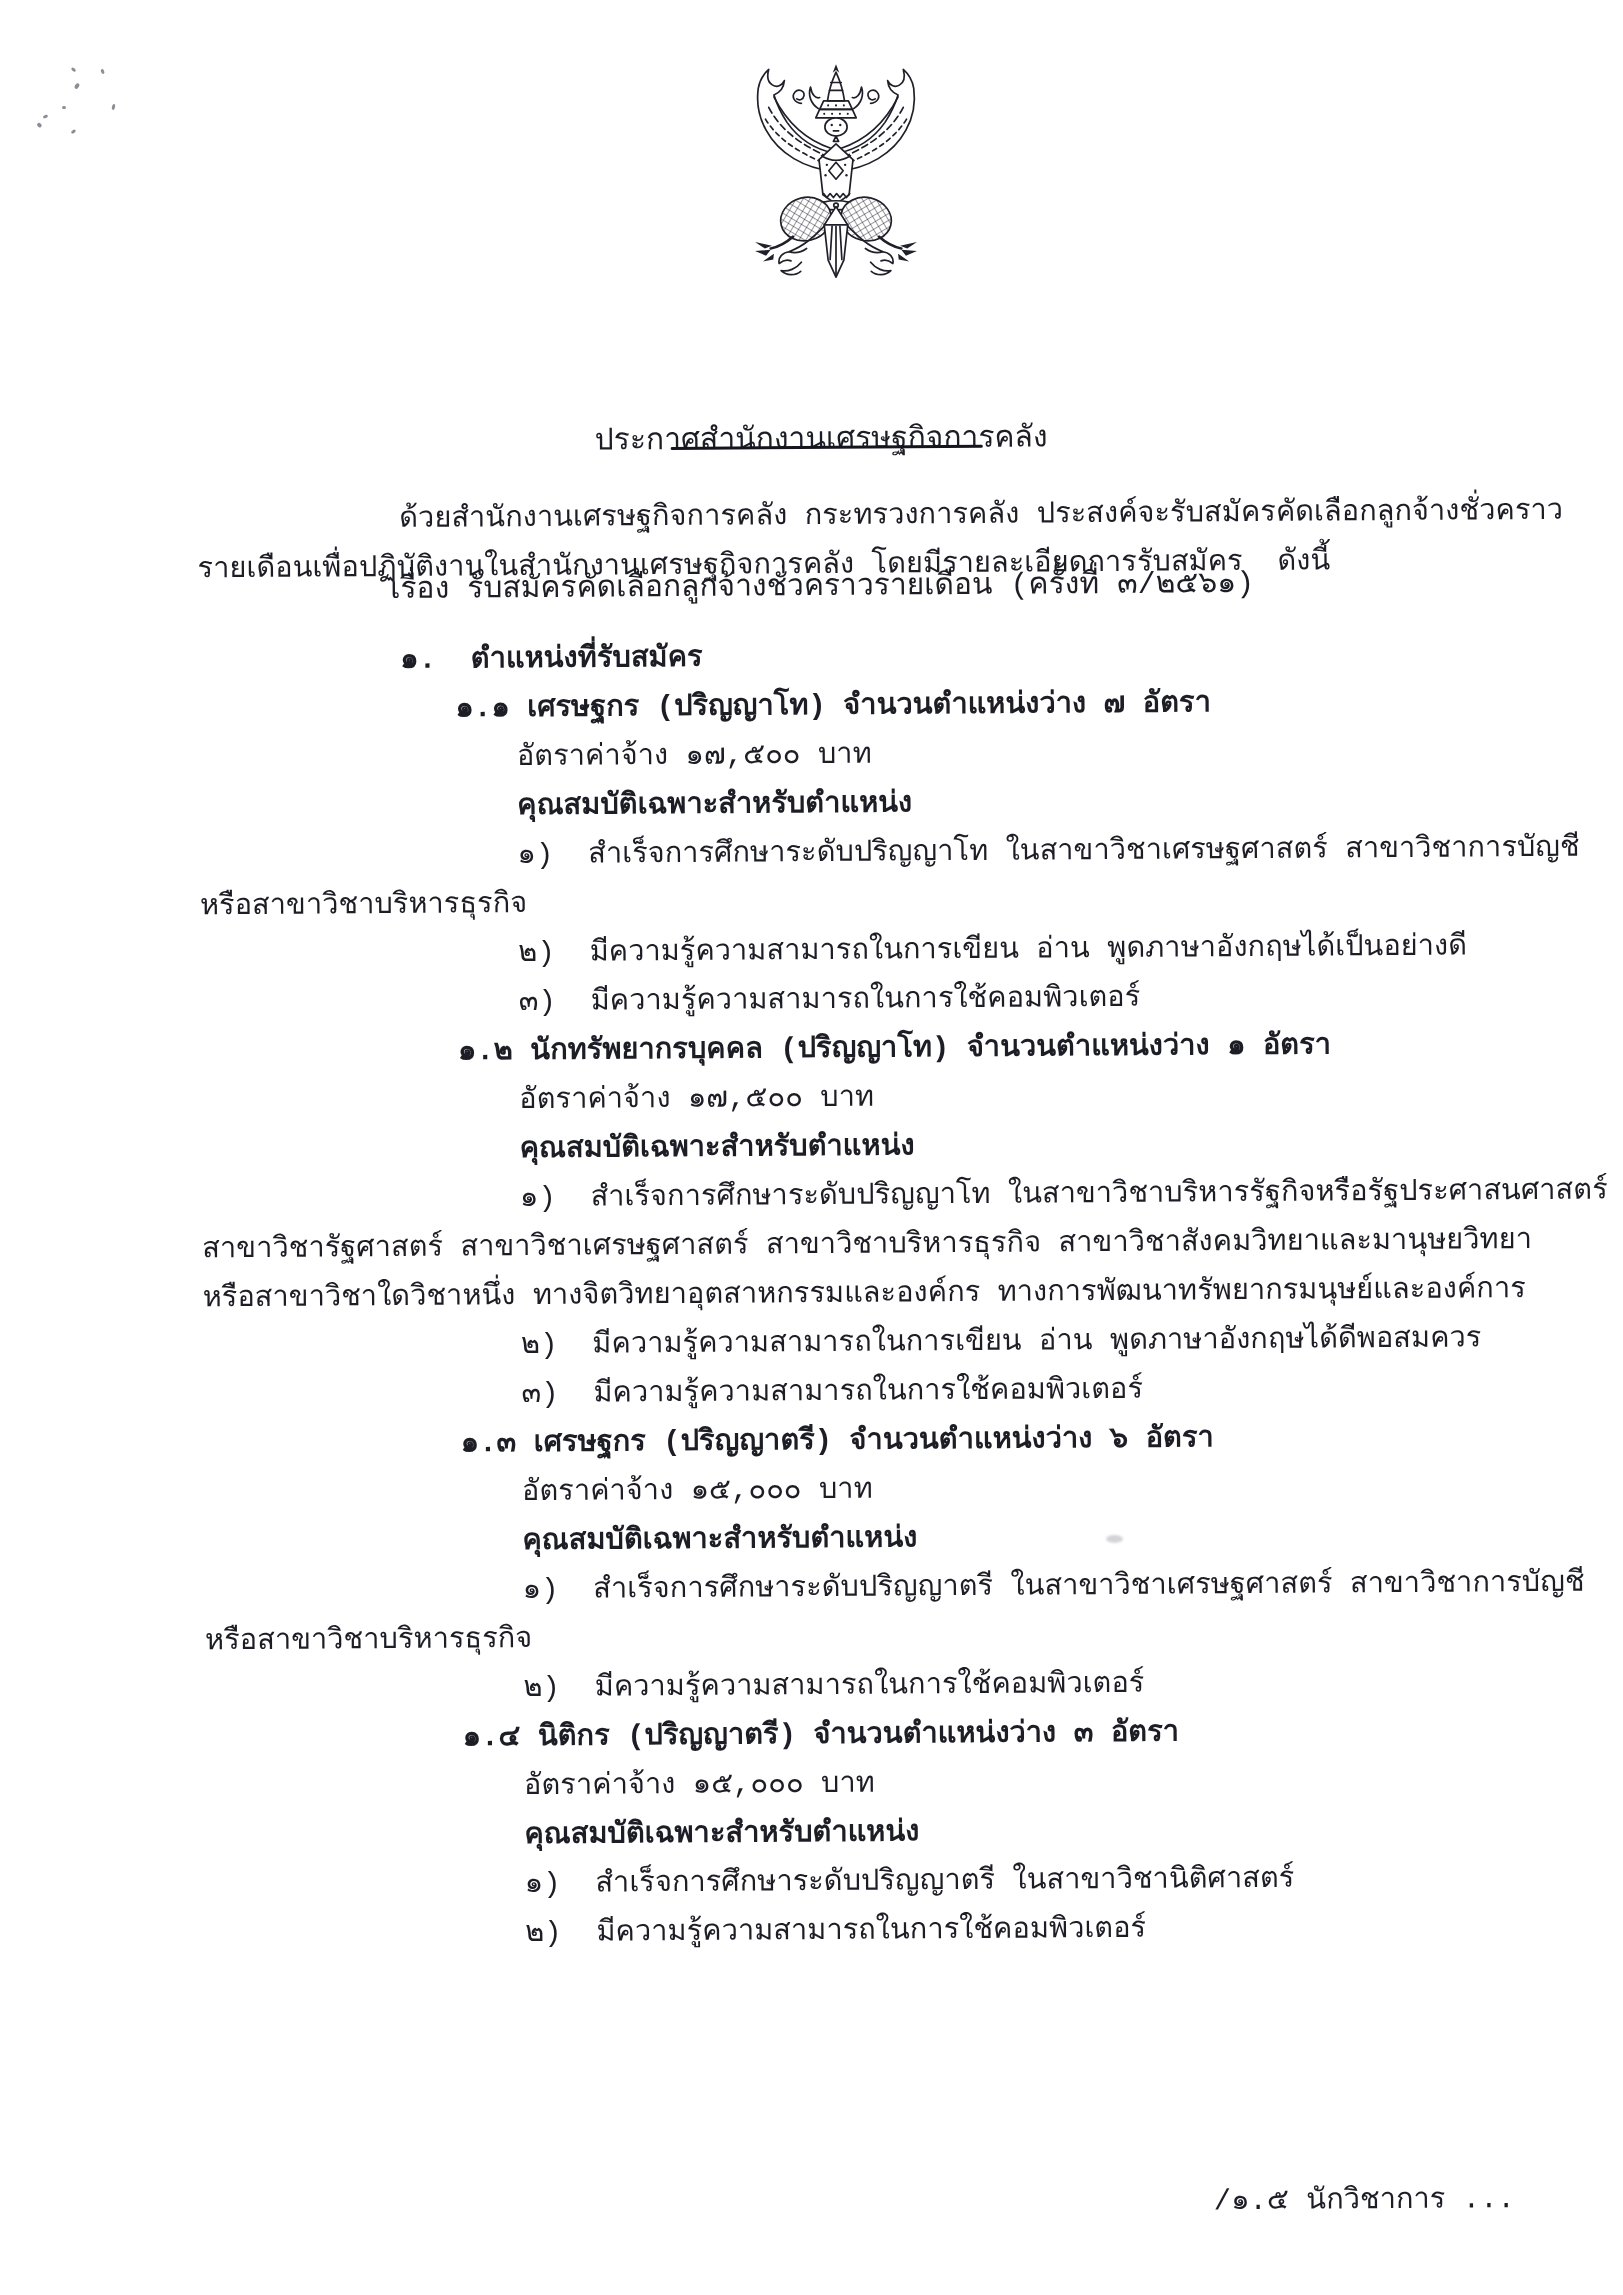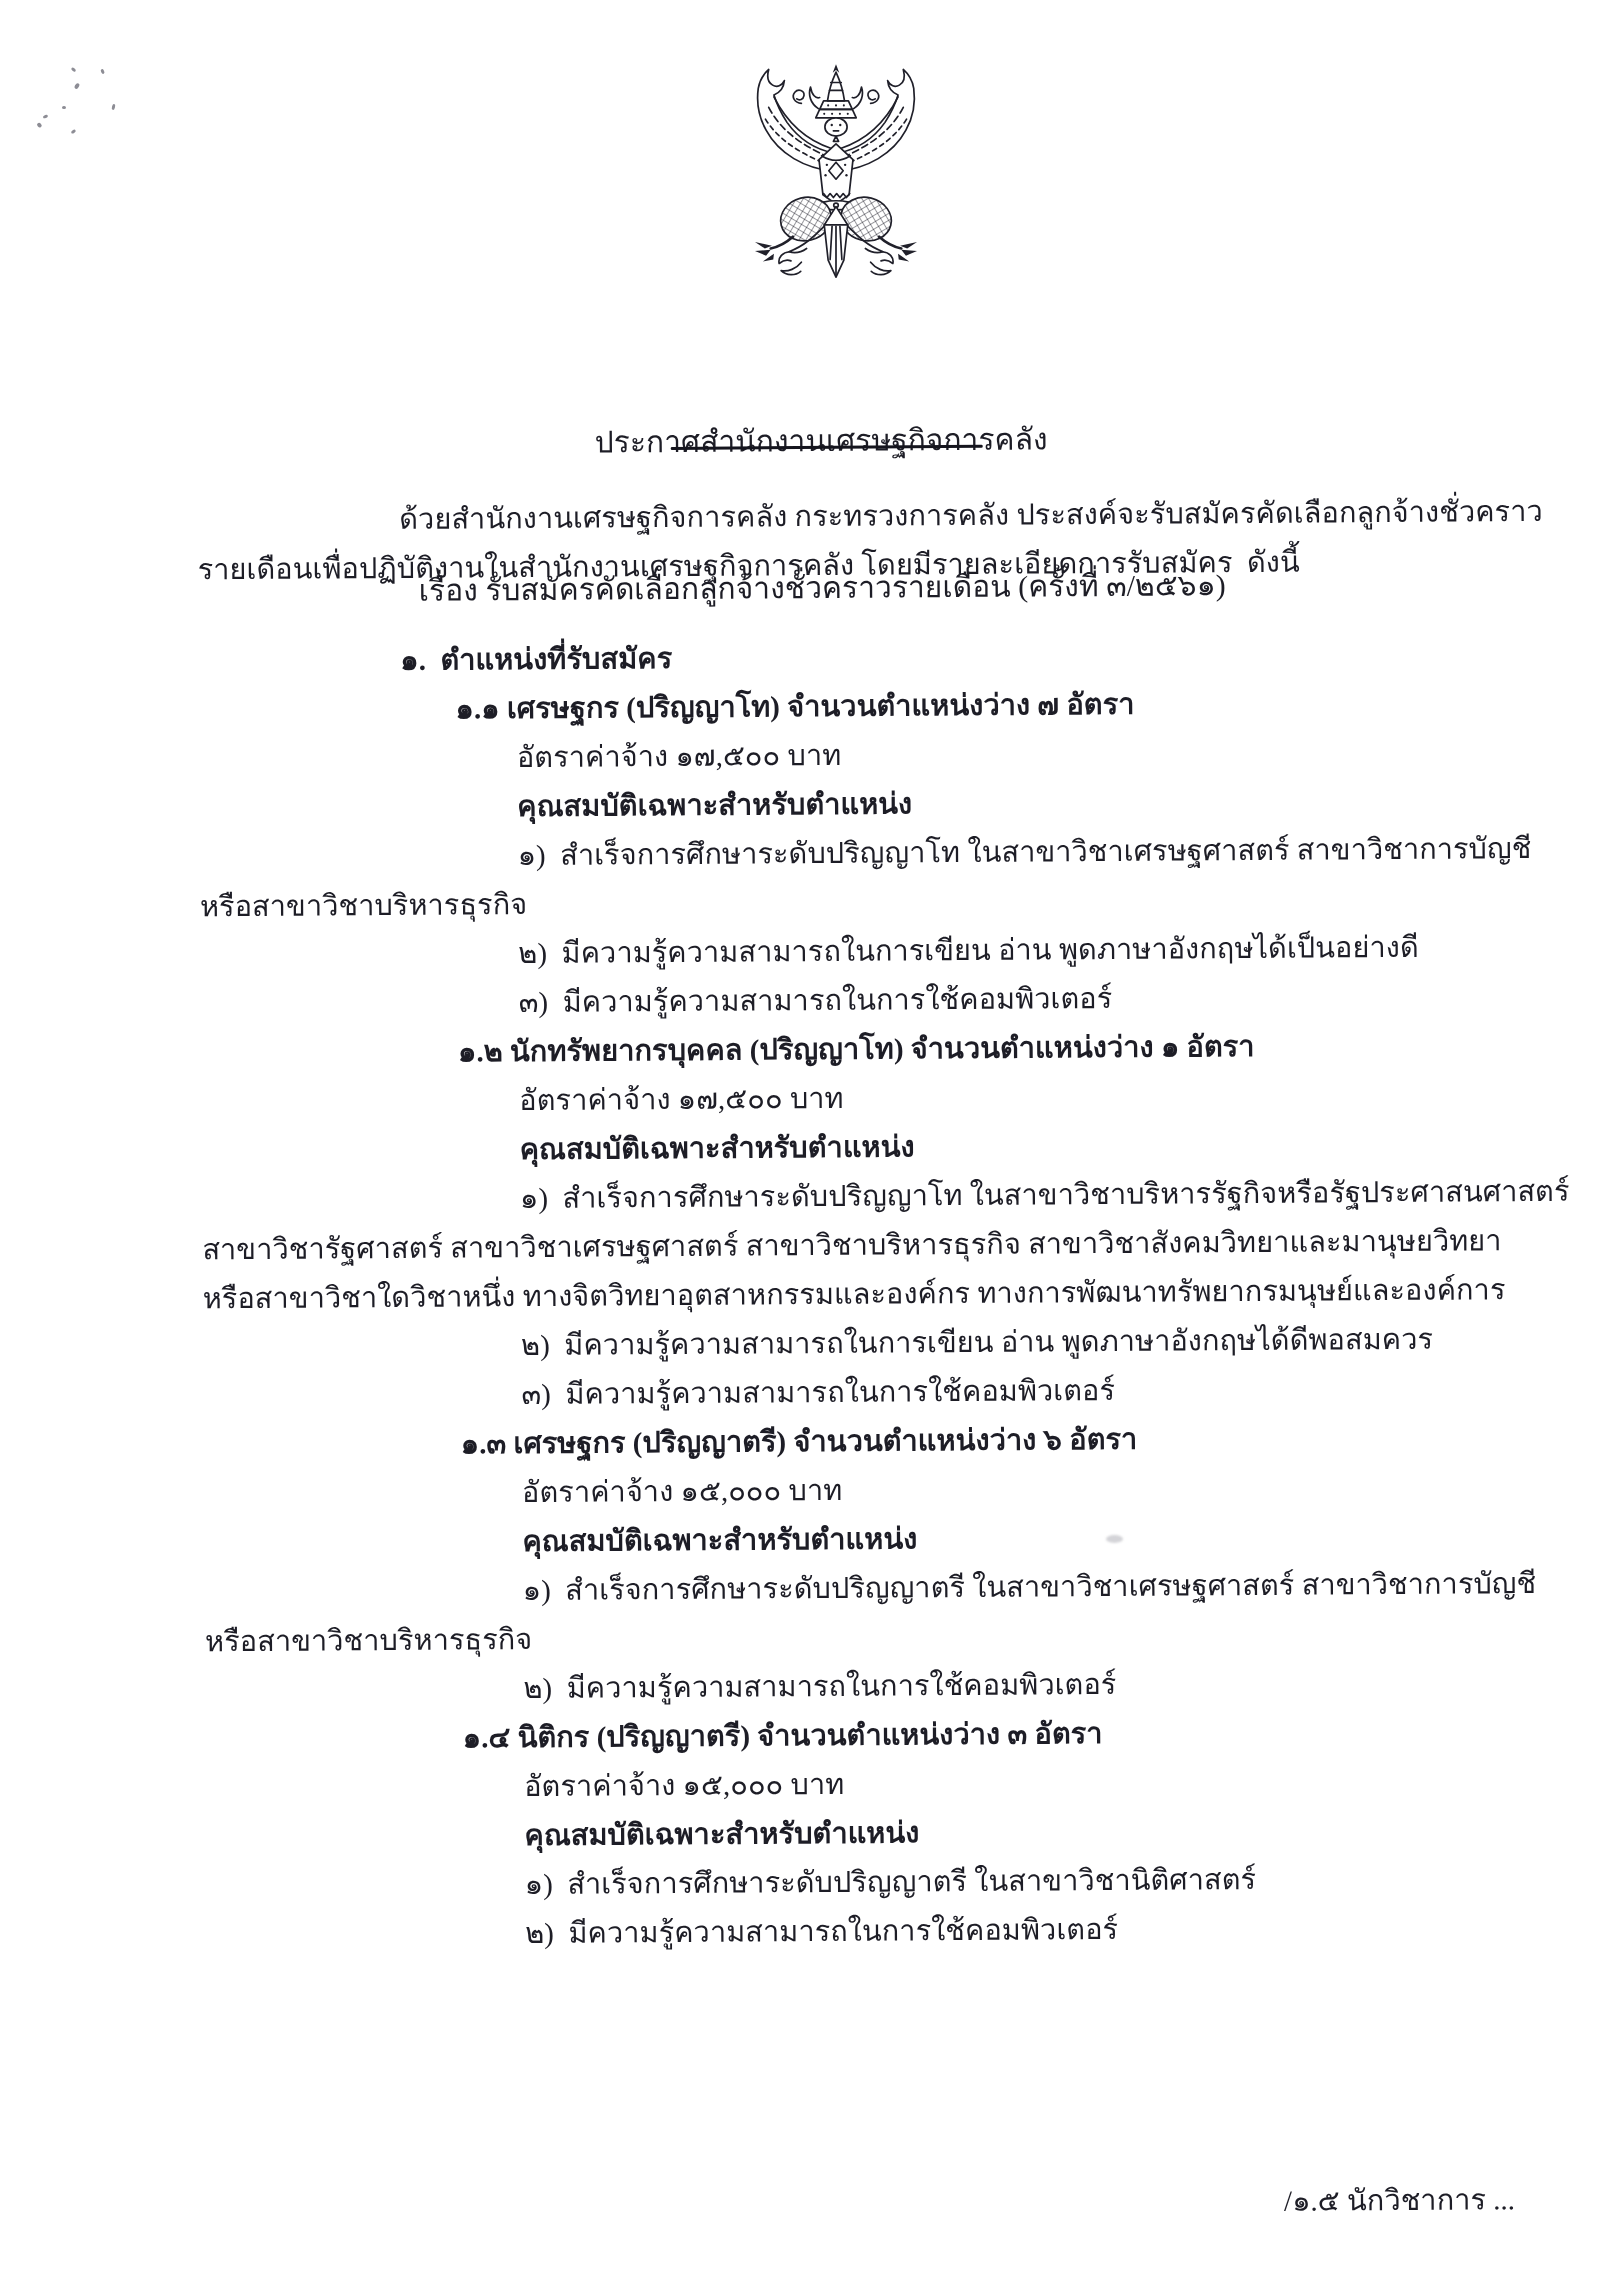--- a/index.html
+++ b/index.html
@@ -6,21 +6,21 @@
     --ink:#1d1d26;
     --paper:#ffffff;
   }
   *{margin:0;padding:0;box-sizing:border-box;}
   html,body{background:var(--paper);}
   #page{
     position:relative;
     width:1623px;height:2295px;
     background:var(--paper);
     overflow:hidden;
-    font-family:Liberation Serif, serif;
+    font-family:Liberation Mono, monospace;
     color:var(--ink);
   }
   #content{
     position:absolute;inset:0;
     transform:rotate(-0.4deg);
     transform-origin:812px 916px;
   }
   .emblem{
     position:absolute;
     left:738px;top:60px;

